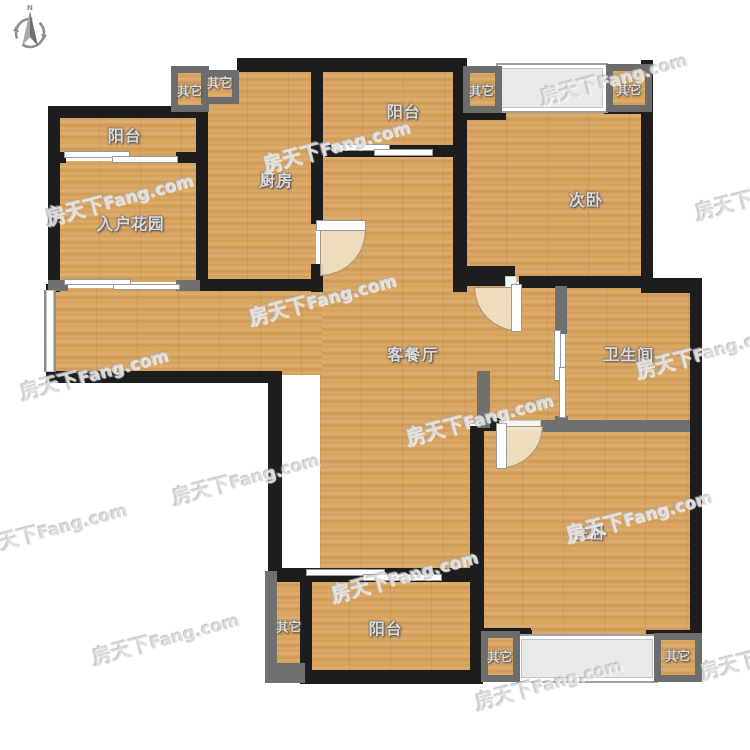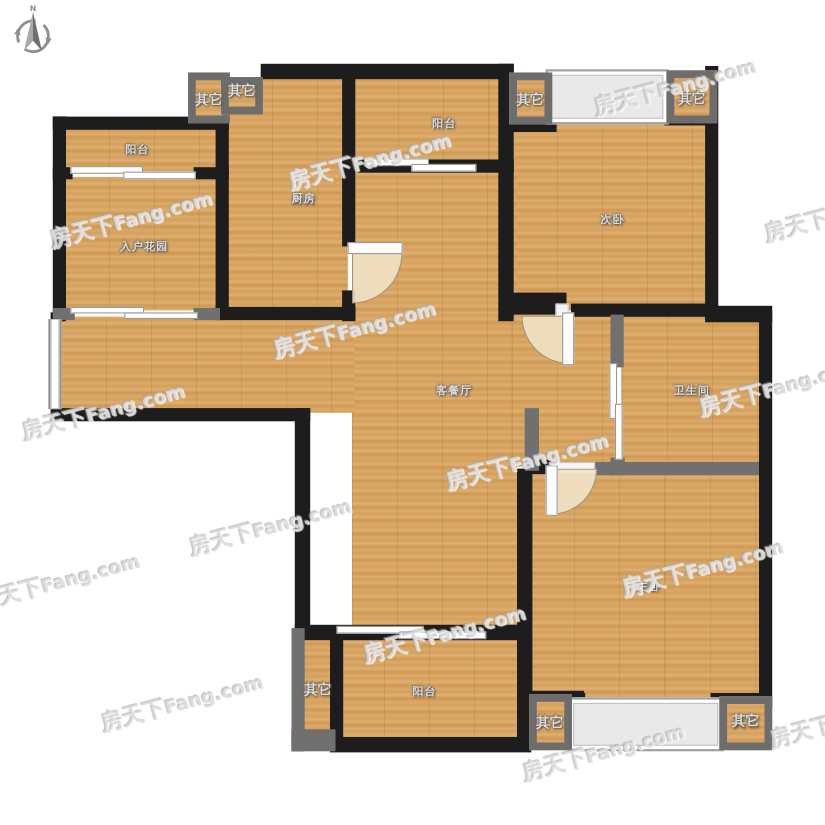--- a/index.html
+++ b/index.html
@@ -30,21 +30,21 @@
   .sd{position:absolute;}
   .sd .p1,.sd .p2{position:absolute;background:#fff;border:1px solid #999;box-sizing:border-box;}
   .sd.h .p1{left:0;top:0;width:58%;height:55%;}
   .sd.h .p2{right:0;bottom:0;width:58%;height:55%;}
   .sd.v .p1{left:0;top:0;width:55%;height:58%;}
   .sd.v .p2{right:0;bottom:0;width:55%;height:58%;}
   
   .win{position:absolute;background:#fff;border-left:2px solid #8d8d8d;border-right:2px solid #8d8d8d;
        box-shadow:inset 0 0 0 1px #c4c4c4;box-sizing:border-box;}
   
-  .lbl{position:absolute;transform:translate(-50%,-50%);color:#dbdbdb;font-weight:bold;font-size:10px;
+  .lbl{position:absolute;transform:translate(-50%,-50%);color:#dbdbdb;font-weight:bold;font-size:16px;
        white-space:nowrap;letter-spacing:1px;
        text-shadow:1px 1px 2px rgba(70,70,70,0.95), -1px -1px 1px rgba(120,120,120,0.6), 0 0 2px rgba(90,90,90,0.8);}
   .lbl.small{font-size:12.5px;letter-spacing:0;}
   
   .wm{position:absolute;transform:rotate(-15deg);transform-origin:left center;white-space:nowrap;
       color:rgba(219,219,219,0.82);
       text-shadow:1px 1px 1px rgba(255,255,255,0.85), -1px -1px 1px rgba(165,165,165,0.7);}
   .wm .wm-brand{font-size:20px;font-weight:bold;}
   .wm .wm-suffix{font-size:17px;font-weight:bold;}
   
@@ -153,21 +153,21 @@
       <div class="p1"></div>
       <div class="p2"></div>
     </div>
 
   <div class="win" style="left:44px;top:290px;width:12px;height:82px;"></div>
 
   <div class="lbl" style="left:125px;top:136px;">阳台</div>
   <div class="lbl" style="left:131px;top:224px;">入户花园</div>
   <div class="lbl" style="left:276px;top:181px;">厨房</div>
   <div class="lbl" style="left:404px;top:112px;">阳台</div>
-  <div class="lbl" style="left:557px;top:200px;">次卧</div>
+  <div class="lbl" style="left:586px;top:200px;">次卧</div>
   <div class="lbl" style="left:413px;top:355px;">客餐厅</div>
   <div class="lbl" style="left:629px;top:355px;">卫生间</div>
   <div class="lbl" style="left:590px;top:533px;">主卧</div>
   <div class="lbl" style="left:386px;top:629px;">阳台</div>
   <div class="lbl small" style="left:190px;top:91px;">其它</div>
   <div class="lbl small" style="left:220px;top:83px;">其它</div>
   <div class="lbl small" style="left:482px;top:91px;">其它</div>
   <div class="lbl small" style="left:629px;top:90px;">其它</div>
   <div class="lbl small" style="left:500px;top:657px;">其它</div>
   <div class="lbl small" style="left:678px;top:656px;">其它</div>

